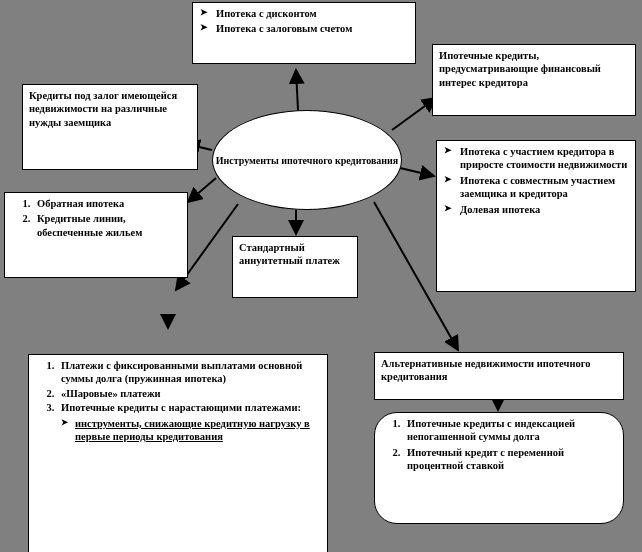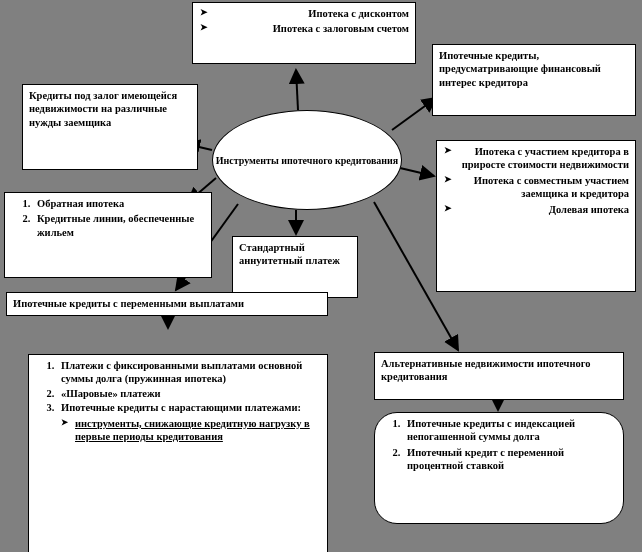--- a/index.html
+++ b/index.html
@@ -57,21 +57,20 @@
   }
   ul.arrow-list {
     list-style: none;
     margin: 0;
     padding: 0;
   }
   ul.arrow-list > li {
     position: relative;
     padding-left: 17px;
     margin-bottom: 2px;
-    text-align: right;
   }
   ul.arrow-list > li::before {
     content: "\27A4";
     position: absolute;
     left: 1px;
     top: 0;
     font-size: 9px;
   }
   ol.num-list {
     margin: 0;
@@ -101,21 +100,21 @@
     position: absolute;
     left: 0;
     top: 0;
     font-size: 8.5px;
   }
 
   
   #box-top        { left: 192px; top: 2px;   width: 224px; height: 62px; }
   #box-lender     { left: 432px; top: 44px;  width: 204px; height: 72px; }
   #box-pledge     { left: 22px;   top: 84px;  width: 176px; height: 86px; }
-  #box-reverse    { left: 4px;   top: 192px; width: 208px; height: 86px; }
+  #box-reverse    { left: 4px;   top: 192px; width: 184px; height: 86px; }
   #box-participation { left: 436px; top: 140px; width: 200px; height: 152px; }
   #box-annuity    { left: 232px; top: 236px; width: 126px; height: 62px; }
   #box-variable-title { left: 6px; top: 292px; width: 322px; height: 24px; }
   #box-variable-body  { left: 28px; top: 330px; width: 300px; height: 268px; margin-top: 24px; }
   #box-alternative    { left: 374px; top: 352px; width: 250px; height: 48px; }
   #box-alt-body       { left: 374px; top: 412px; width: 250px; height: 112px; border-radius: 23px; }
   #ellipse-center     { left: 212px; top: 110px; width: 190px; height: 100px; }
 </style>
 </head>
 <body>
@@ -177,23 +176,20 @@
       <li>Ипотека с участием кредитора в приросте стоимости недвижимости</li>
       <li>Ипотека с совместным участием заемщика и кредитора</li>
       <li>Долевая ипотека</li>
     </ul>
   </div>
 
   <div class="box center-text" id="box-annuity">
     <span>Стандартный аннуитетный платеж</span>
   </div>
 
-  <div class="box" id="box-variable-title">
-    <span>Ипотечные кредиты с переменными выплатами</span>
-  </div>
 
   <div class="box" id="box-variable-body">
     <ol class="num-list tight">
       <li>Платежи с фиксированными выплатами основной суммы долга (пружинная ипотека)</li>
       <li>«Шаровые» платежи</li>
       <li>
         <span>Ипотечные кредиты с нарастающими платежами:</span>
         <ul class="sub-arrow-list">
           <li>инструменты, снижающие кредитную нагрузку в первые периоды кредитования</li>
         </ul>

